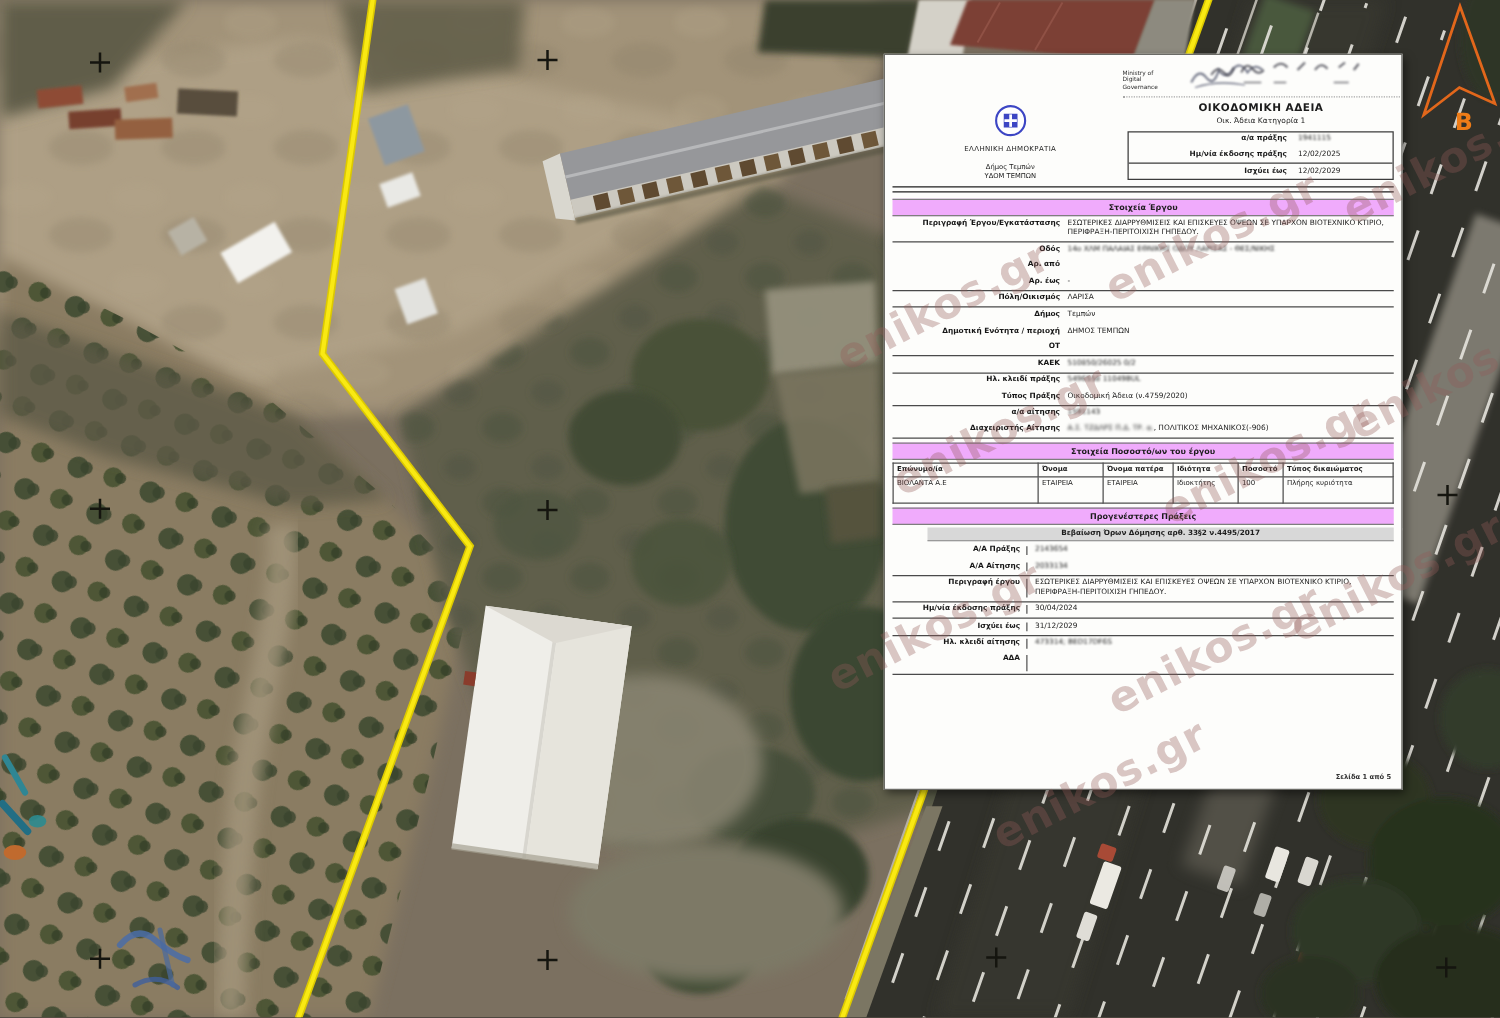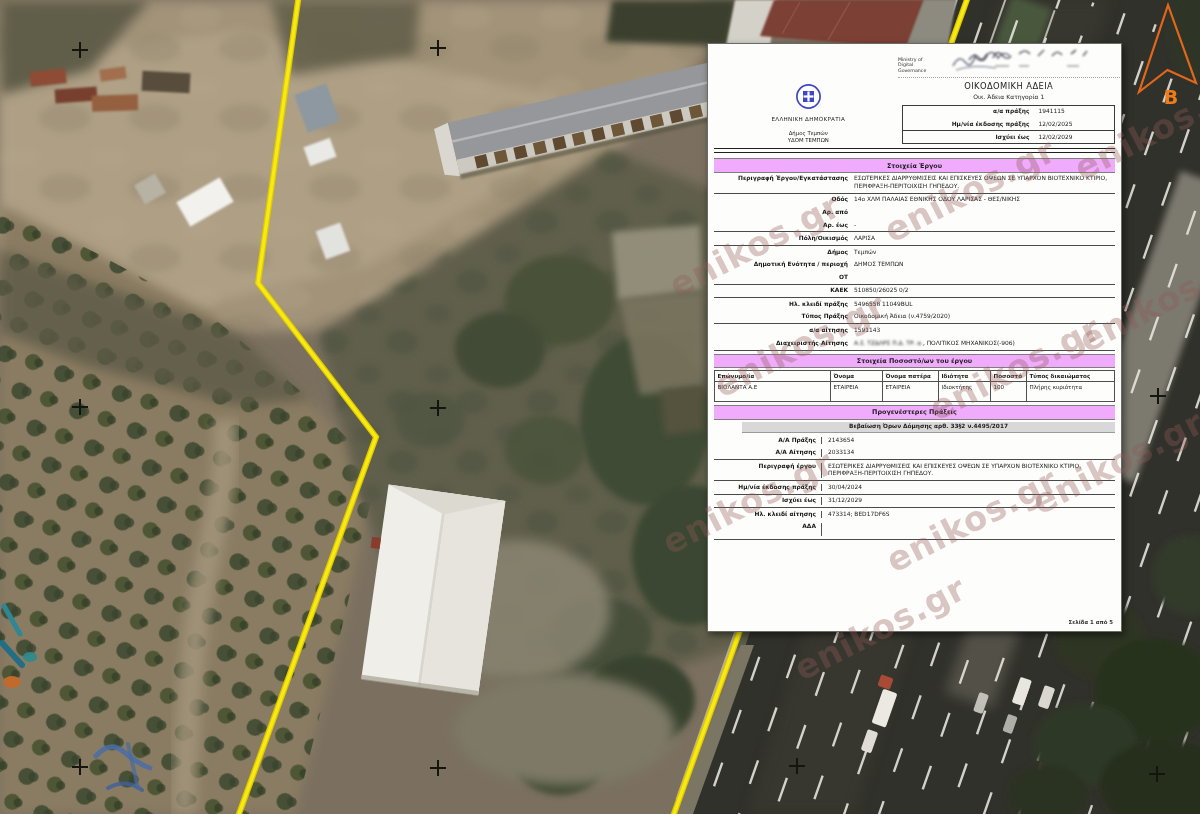--- a/index.html
+++ b/index.html
@@ -18,21 +18,21 @@
   .scribbles{position:absolute;right:0;top:-2px;}
   .sigline{position:absolute;left:184px;top:29px;width:222px;border-top:1px dotted #8a8a8a;opacity:.75;}
 
   .hdr{display:flex;flex:none;}
   .hdr-left{width:47%;text-align:center;padding-top:2px;}
   .emblem{display:inline-block;}
   .country{font-size:5.6px;margin-top:4px;letter-spacing:.3px;}
   .muni{font-size:5.4px;margin-top:7px;}
   .office{font-size:5.4px;}
   .hdr-right{width:53%;}
-  .doc-title{font-size:8.4px;font-weight:normal;text-align:center;letter-spacing:.4px;}
+  .doc-title{font-size:8.4px;font-weight:bold;text-align:center;letter-spacing:.4px;}
   .doc-sub{font-size:6px;text-align:center;margin-top:1px;}
   .htbl{border:1px solid #3c3c3c;margin-top:5px;}
   .htbl .hrow{display:flex;padding:2.4px 3px;}
   .htbl .hrow.third{border-top:1px solid #3c3c3c;}
   .htbl .hlbl{width:128px;text-align:right;font-weight:bold;padding-right:5px;box-sizing:border-box;}
   .htbl .hval{flex:1;padding-left:4px;}
 
   .dblrule{flex:none;border-top:1.6px solid #1f1f1f;border-bottom:1.1px solid #1f1f1f;height:3px;margin:4px 0 2px 0;}
   .secbar{flex:none;background:#f0abfc;border-top:1px solid #7e7e7e;border-bottom:1px solid #7e7e7e;
           text-align:center;font-weight:bold;font-size:6.4px;padding:2.2px 0;margin-top:3px;}

